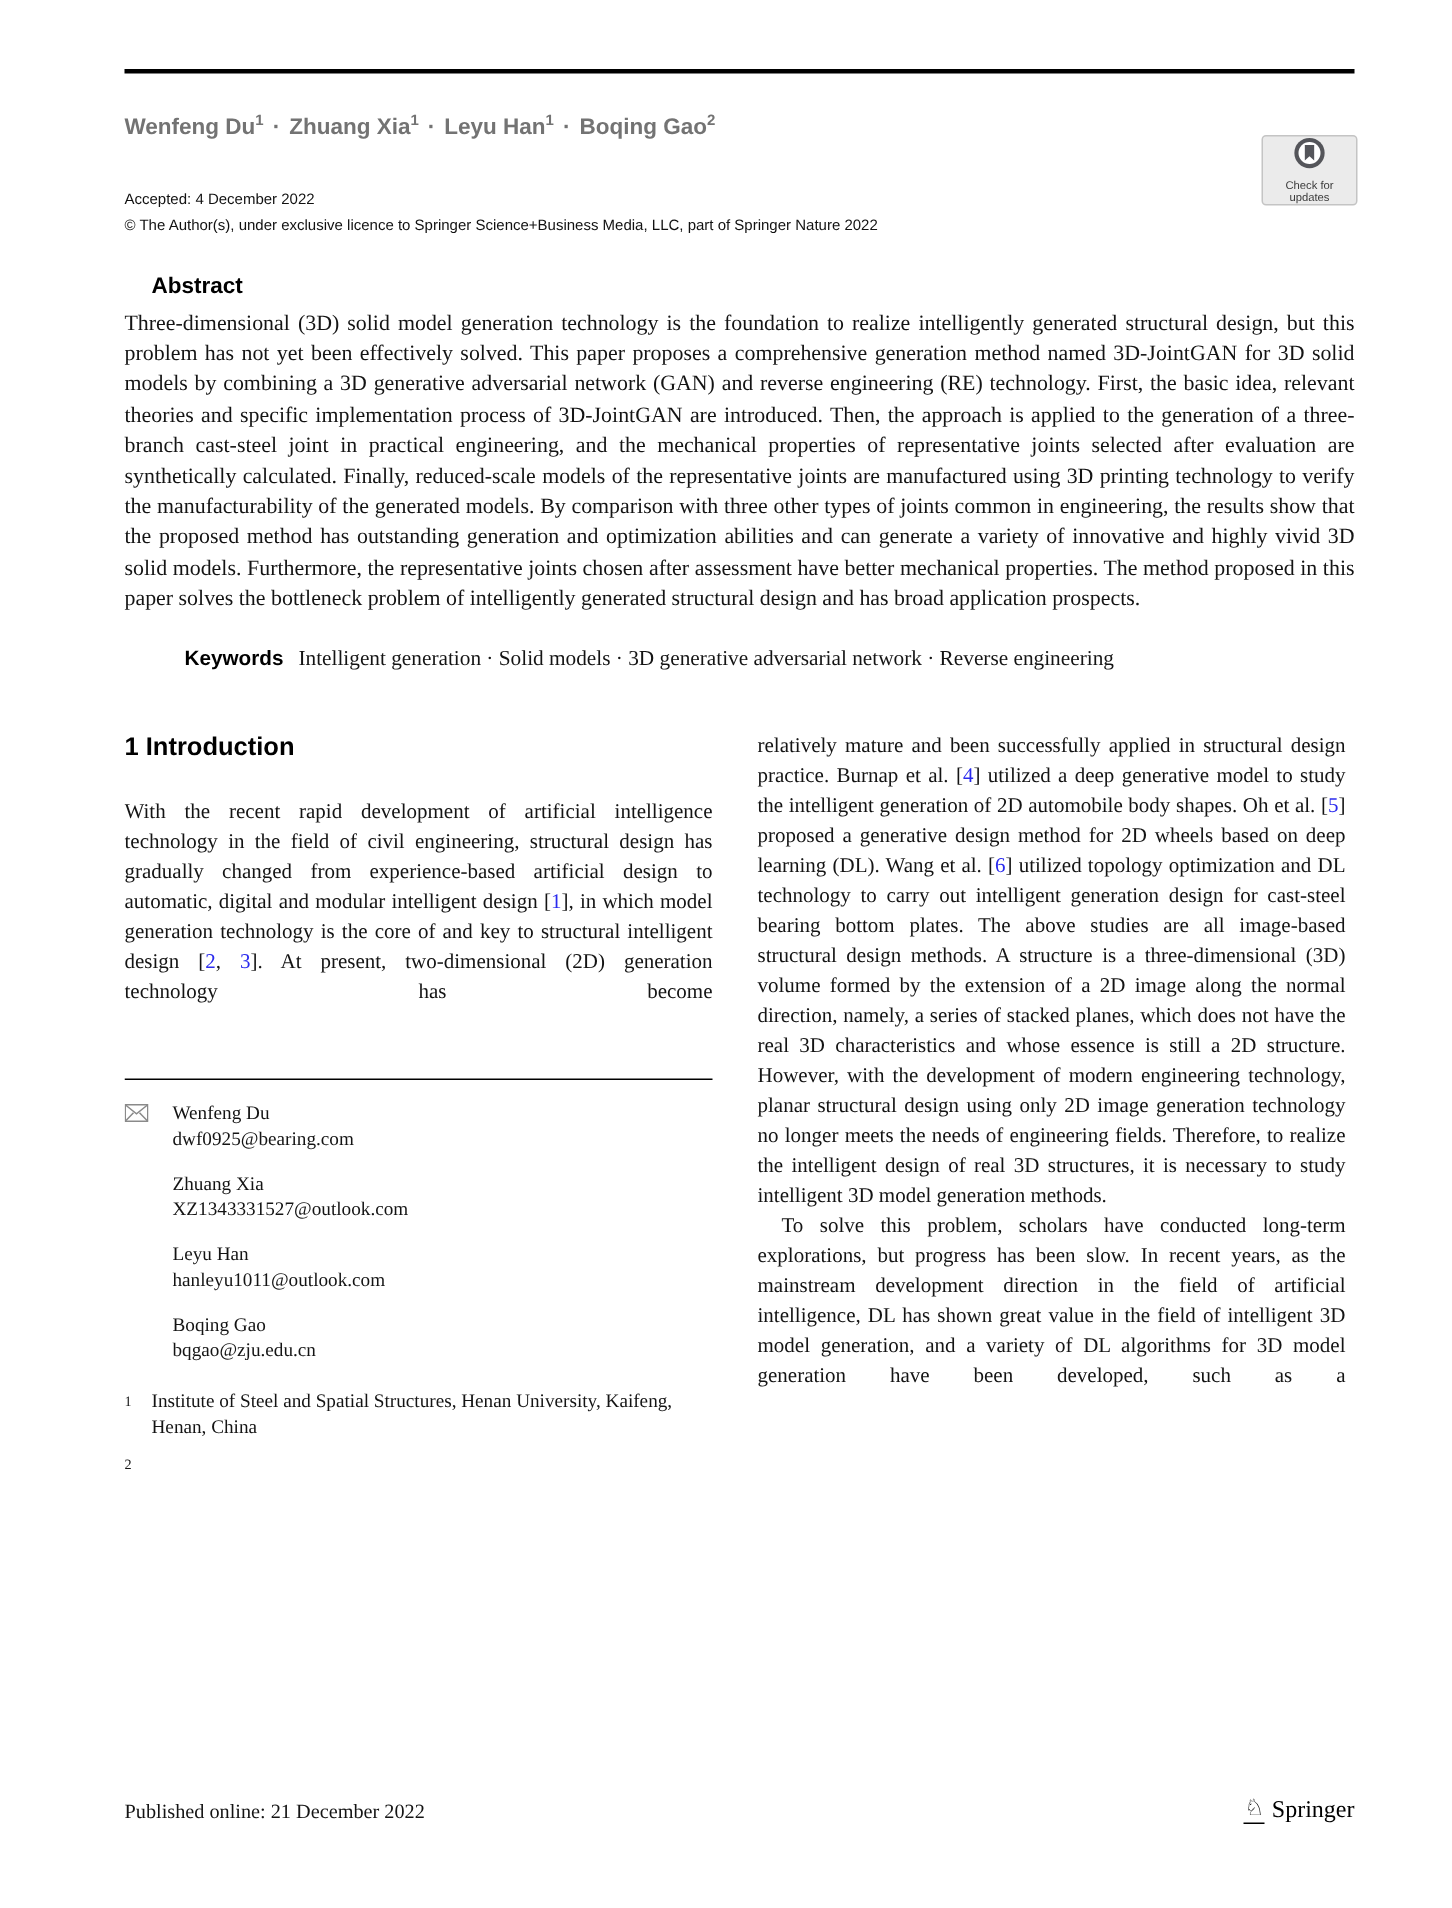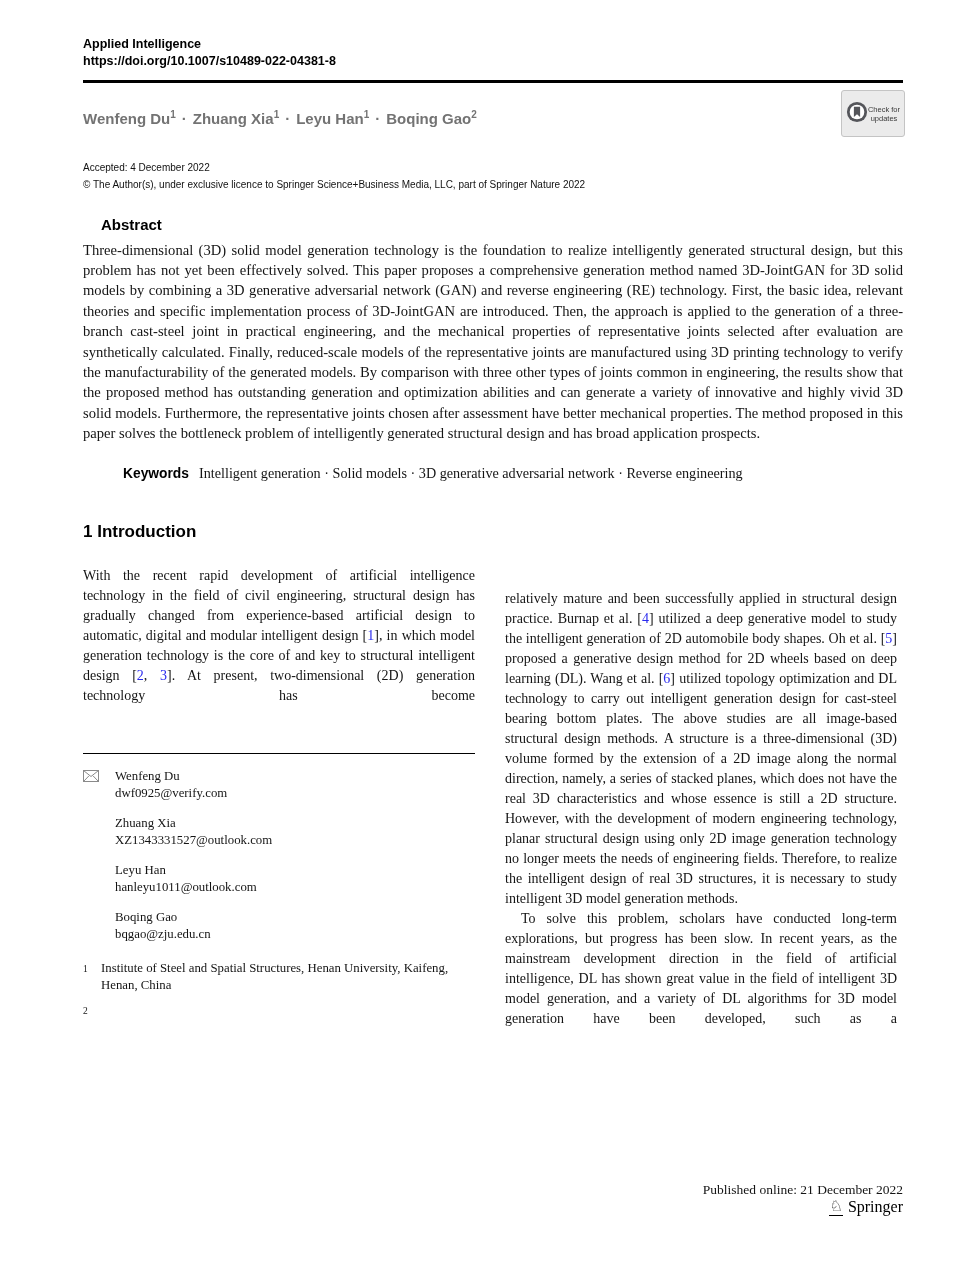--- a/index.html
+++ b/index.html
@@ -12,21 +12,21 @@
   .content { padding:36px 65px 0 83px; }
 
   
   .jhead { font-family:"Liberation Sans", sans-serif; font-weight:700; font-size:12.5px; line-height:17px; color:#000; }
   .head-rule { margin-top:10px; height:2.5px; background:#000; }
 
   
   .badge {
     position:absolute; top:90px; right:63px; width:64px; height:47px;
     background:#ebebeb; border:1px solid #c4c4c4; border-radius:3px;
-    display:flex; flex-direction:row; align-items:center; justify-content:center;
+    display:flex; flex-direction:column; align-items:center; justify-content:center;
     cursor:pointer;
   }
   .badge-txt { font-family:"Liberation Sans", sans-serif; font-size:7.5px; line-height:8.5px; color:#3a3a3a; text-align:center; margin-top:2px; }
 
   
   .title {
     margin-top:46px; max-width:690px;
     font-family:"Liberation Sans", sans-serif; font-weight:700;
     font-size:25px; line-height:34px; color:#000;
   }
@@ -37,58 +37,54 @@
   .meta { margin-top:32px; font-family:Liberation Sans, sans-serif; font-size:10px; line-height:17.5px; color:#111; }
 
   
   .abs-head { margin-top:22px; font-family:"Liberation Sans", sans-serif; font-weight:700; font-size:15px; color:#000;margin-left:18px; }
   .abs-body { margin-top:7px; font-size:14.6px; line-height:20.4px; text-align:justify; }
   .kw-line { margin-top:21px; font-size:14.2px;margin-left:40px; }
   .kw-label { font-family:"Liberation Sans", sans-serif; font-weight:700; font-size:13.8px; color:#000; margin-right:10px; }
 
   
   .columns { margin-top:40px; display:flex; gap:30px; height:507px; overflow:hidden; }
-  .col { width:392px; flex:none; display:flex; flex-direction:column;justify-content:flex-end; }
+  .col { width:392px; flex:none; display:flex; flex-direction:column; }
   .sec-head { font-family:"Liberation Sans", sans-serif; font-weight:700; font-size:17px; color:#000; }
   .para { font-size:14px; line-height:20px; text-align:justify; }
   .col-left .para { margin-top:24px; }
   .cont { text-align-last:justify; }
   .indent { text-indent:16px; }
 
   
   .footblock { margin-top:auto; }
   .foot-rule { height:1.5px; background:#000; margin-bottom:14px; }
   .contact { display:flex; gap:8px; margin-bottom:14px; font-size:12.8px; line-height:16.5px; }
   .contact .envcol { width:24px; flex:none; padding-top:2px; }
   .affils { margin-top:18px; }
   .affil { display:flex; gap:9px; margin-bottom:9px; font-size:12.8px; line-height:16.5px; }
   .affil sup { flex:none; width:9px; font-size:9.5px; padding-top:1px; }
   .affil div { max-width:350px; }
 
   
   .footer {
     position:absolute; left:83px; right:65px; bottom:56px;
-    display:flex; justify-content:space-between; align-items:flex-end;flex-direction:column;
+    display:flex; justify-content:space-between; align-items:flex-end;
   }
   .pubonline { font-size:13.5px; }
   .springer { display:flex; align-items:center; gap:5px; font-size:16px; color:#000; }
   .knight { font-size:15px; line-height:15px; border-bottom:1.5px solid #000; padding-bottom:1px; }
 
   .cite { cursor:pointer; }
 </style>
 </head>
 <body>
 
 <div class="page">
   <div class="content">
 
-    <div class="jhead">
-      <div>Applied Intelligence</div>
-      <div>https://doi.org/10.1007/s10489-022-04381-8</div>
-    </div>
     <div class="head-rule"></div>
 
     <div class="badge">
       <span>
         <svg width="22" height="22" viewBox="0 0 24 24">
           <circle cx="12" cy="12" r="11" fill="#54555a"></circle>
           <circle cx="12" cy="12" r="8" fill="#ffffff"></circle>
           <path d="M8.6 6.2 h6.8 v11.2 l-3.4 -3 l-3.4 3 z" fill="#54555a"></path>
         </svg>
       </span>
@@ -122,21 +118,21 @@
           <div class="foot-rule"></div>
           <div>
               <div class="contact">
                 <span class="envcol"><svg width="16" height="12" viewBox="0 0 16 12">
                     <rect x="0.5" y="0.5" width="15" height="11" fill="none" stroke="#8a8a8a"></rect>
                     <path d="M0.5 0.5 L8 6.5 L15.5 0.5" fill="none" stroke="#8a8a8a"></path>
                     <path d="M0.5 11.5 L6 5.8 M15.5 11.5 L10 5.8" fill="none" stroke="#8a8a8a"></path>
                   </svg></span>
                 <div>
                   <div>Wenfeng Du</div>
-                  <div>dwf0925@verify.com</div>
+                  <div>dwf0925@bearing.com</div>
                 </div>
               </div>
               <div class="contact">
                 <span class="envcol"></span>
                 <div>
                   <div>Zhuang Xia</div>
                   <div>XZ1343331527@outlook.com</div>
                 </div>
               </div>
               <div class="contact">

